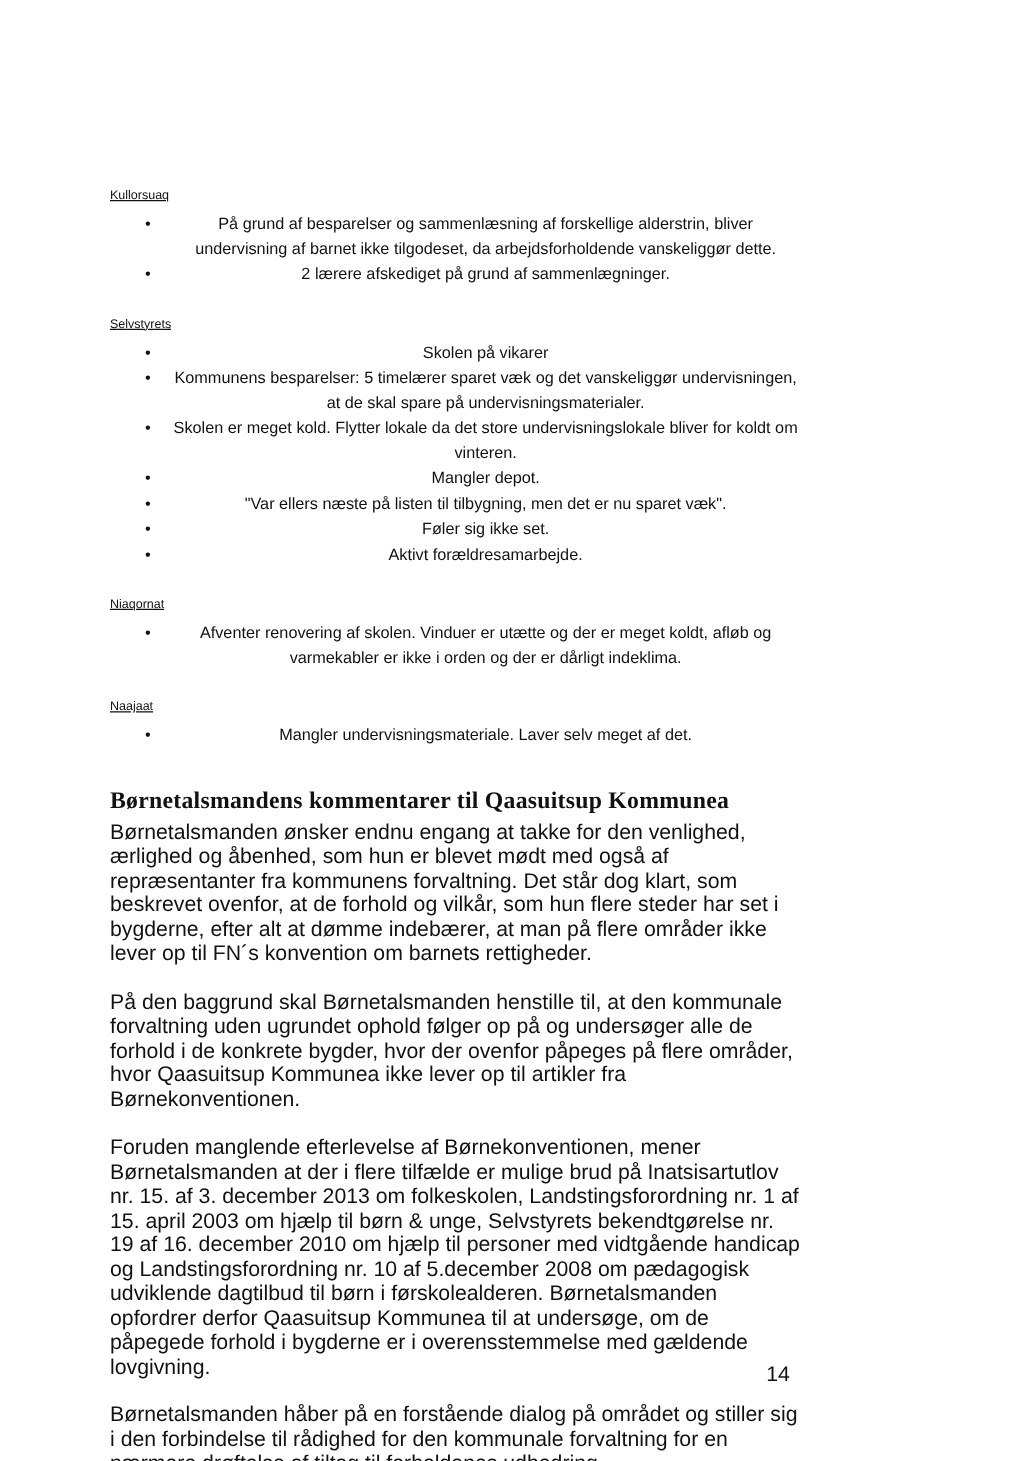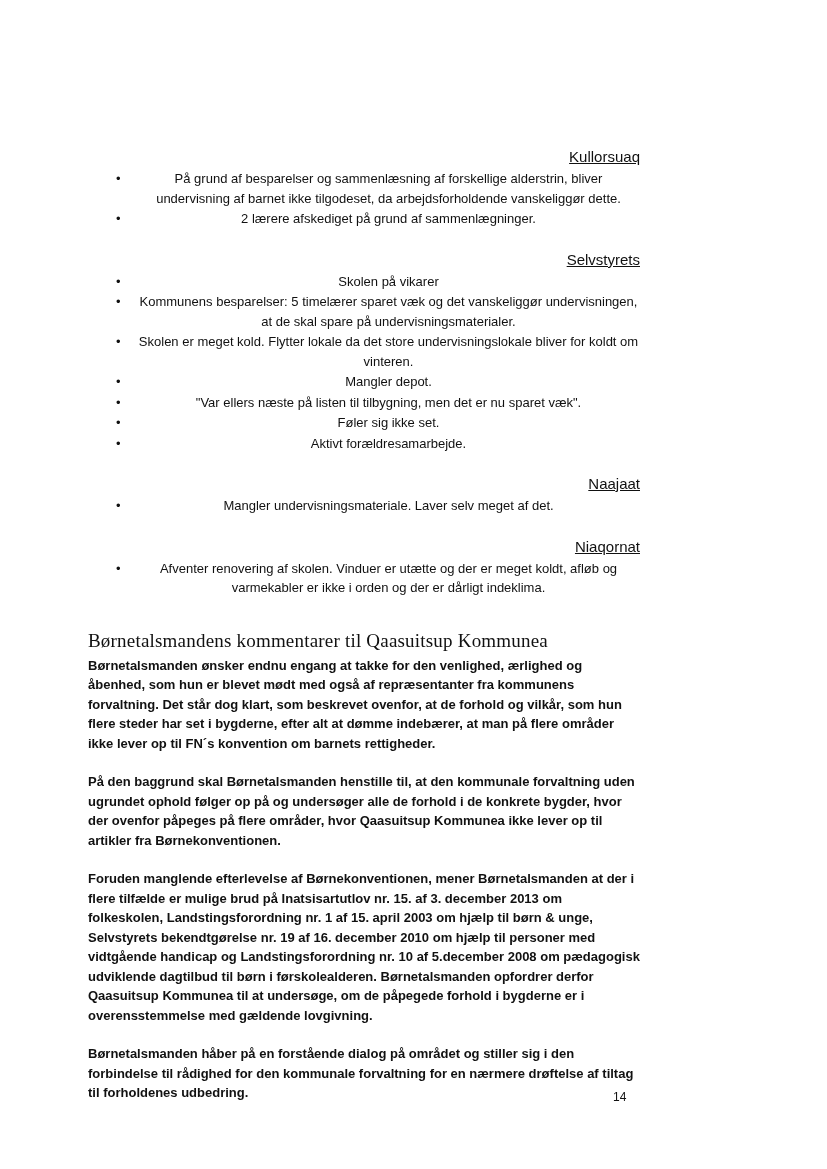--- a/index.html
+++ b/index.html
@@ -16,26 +16,25 @@
   }
   .page {
     width: 827px;
     height: 1169px;
     padding: 147px 187px 0 88px;
   }
   .doc-section {
     margin-bottom: 21px;
   }
   .section-heading {
-    font-size: 15px;
+    font-size: 10px;
     font-weight: 400;
     line-height: 20px;
     text-decoration: underline;
     margin-bottom: 2px;
-    text-align: right;
   }
   .bullet-list {
     list-style: none;
   }
   .bullet-item {
     position: relative;
     padding-left: 49px;
     font-size: 13px;
     line-height: 19.5px;
     margin-bottom: 1px;
@@ -44,37 +43,37 @@
   .bullet-item::before {
     content: "\2022";
     position: absolute;
     left: 28px;
     top: 0;
     font-size: 13px;
   }
   .commentary-title {
     font-family: "Liberation Serif", "DejaVu Serif", serif;
     font-size: 19px;
-    font-weight: 400;
+    font-weight: 700;
     line-height: 24px;
     margin-top: 31px;
     margin-bottom: 3px;
     letter-spacing: 0.2px;
   }
   .commentary-paragraph {
-    font-size: 13px;
-    font-weight: 700;
+    font-size: 17px;
+    font-weight: 400;
     line-height: 19.5px;
     margin-bottom: 19px;
   }
   .page-number {
     position: absolute;
     top: 1090px;
     left: 613px;
-    font-size: 12px;
+    font-size: 17px;
     font-weight: 400;
   }
 </style>
 </head>
 <body>
 
 <div class="page">
 
   <section class="doc-section">
     <h2 class="section-heading">Kullorsuaq</h2>
@@ -91,30 +90,30 @@
       <li class="bullet-item">Kommunens besparelser: 5 timelærer sparet væk og det vanskeliggør undervisningen, at de skal spare på undervisningsmaterialer.</li>
       <li class="bullet-item">Skolen er meget kold. Flytter lokale da det store undervisningslokale bliver for koldt om vinteren.</li>
       <li class="bullet-item">Mangler depot.</li>
       <li class="bullet-item">"Var ellers næste på listen til tilbygning, men det er nu sparet væk".</li>
       <li class="bullet-item">Føler sig ikke set.</li>
       <li class="bullet-item">Aktivt forældresamarbejde.</li>
     </ul>
   </section>
 
   <section class="doc-section">
-    <h2 class="section-heading">Naajaat</h2>
+    <h2 class="section-heading">Niaqornat</h2>
     <ul class="bullet-list">
-      <li class="bullet-item">Mangler undervisningsmateriale. Laver selv meget af det.</li>
+      <li class="bullet-item">Afventer renovering af skolen. Vinduer er utætte og der er meget koldt, afløb og varmekabler er ikke i orden og der er dårligt indeklima.</li>
     </ul>
   </section>
 
   <section class="doc-section">
-    <h2 class="section-heading">Niaqornat</h2>
+    <h2 class="section-heading">Naajaat</h2>
     <ul class="bullet-list">
-      <li class="bullet-item">Afventer renovering af skolen. Vinduer er utætte og der er meget koldt, afløb og varmekabler er ikke i orden og der er dårligt indeklima.</li>
+      <li class="bullet-item">Mangler undervisningsmateriale. Laver selv meget af det.</li>
     </ul>
   </section>
 
   <h1 class="commentary-title">Børnetalsmandens kommentarer til Qaasuitsup Kommunea</h1>
 
   <p class="commentary-paragraph">Børnetalsmanden ønsker endnu engang at takke for den venlighed, ærlighed og åbenhed, som hun er blevet mødt med også af repræsentanter fra kommunens forvaltning. Det står dog klart, som beskrevet ovenfor, at de forhold og vilkår, som hun flere steder har set i bygderne, efter alt at dømme indebærer, at man på flere områder ikke lever op til FN´s konvention om barnets rettigheder.</p>
   <p class="commentary-paragraph">På den baggrund skal Børnetalsmanden henstille til, at den kommunale forvaltning uden ugrundet ophold følger op på og undersøger alle de forhold i de konkrete bygder, hvor der ovenfor påpeges på flere områder, hvor Qaasuitsup Kommunea ikke lever op til artikler fra Børnekonventionen.</p>
   <p class="commentary-paragraph">Foruden manglende efterlevelse af Børnekonventionen, mener Børnetalsmanden at der i flere tilfælde er mulige brud på Inatsisartutlov nr. 15. af 3. december 2013 om folkeskolen, Landstingsforordning nr. 1 af 15. april 2003 om hjælp til børn &amp; unge, Selvstyrets bekendtgørelse nr. 19 af 16. december 2010 om hjælp til personer med vidtgående handicap og Landstingsforordning nr. 10 af 5.december 2008 om pædagogisk udviklende dagtilbud til børn i førskolealderen. Børnetalsmanden opfordrer derfor Qaasuitsup Kommunea til at undersøge, om de påpegede forhold i bygderne er i overensstemmelse med gældende lovgivning.</p>
   <p class="commentary-paragraph">Børnetalsmanden håber på en forstående dialog på området og stiller sig i den forbindelse til rådighed for den kommunale forvaltning for en nærmere drøftelse af tiltag til forholdenes udbedring.</p>
 

